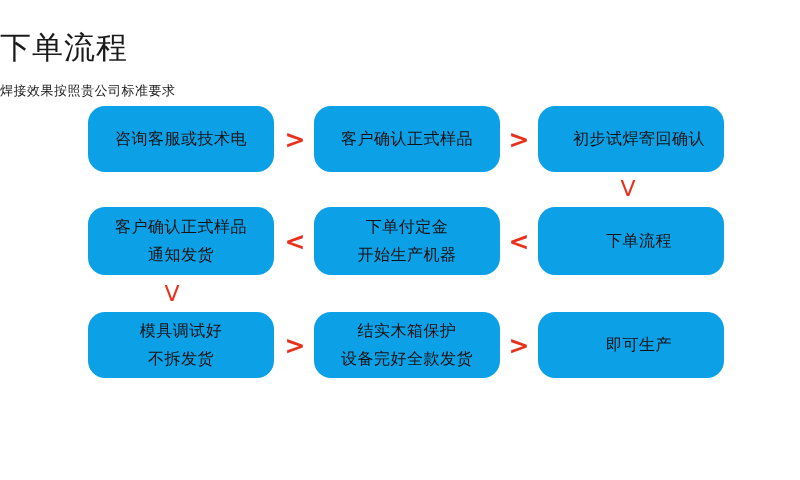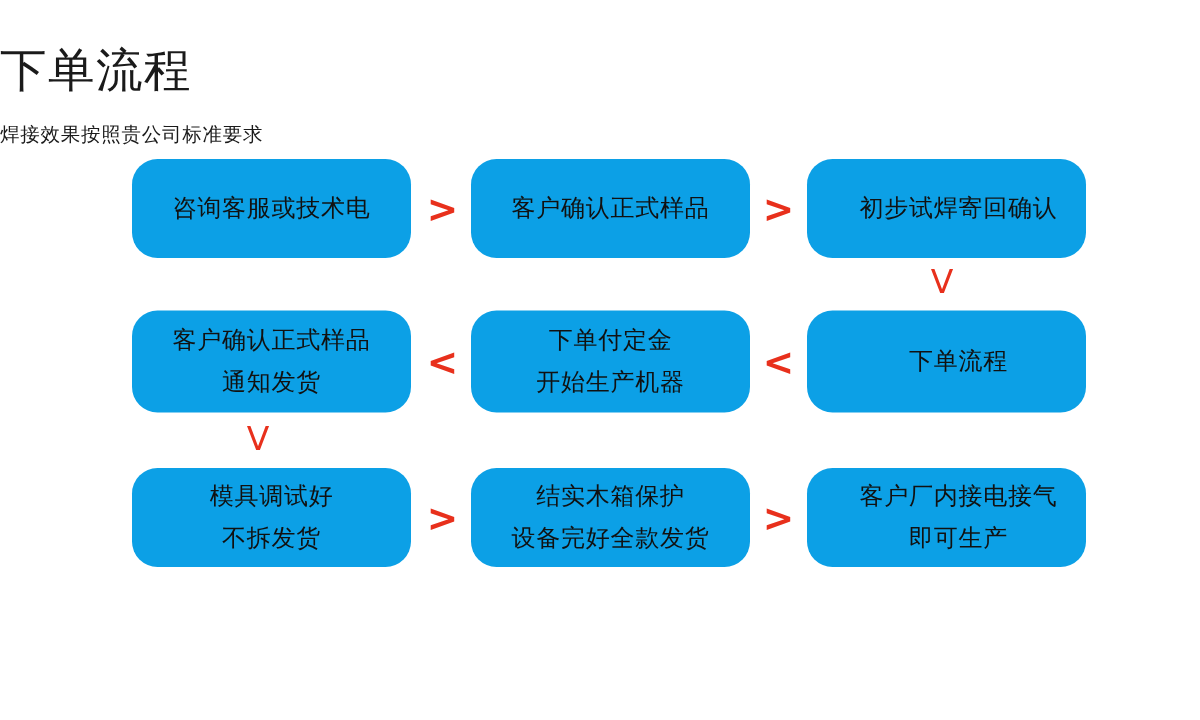--- a/index.html
+++ b/index.html
@@ -170,19 +170,18 @@
         <div class="box-line">模具调试好</div>
         <div class="box-line">不拆发货</div>
       </div>
       <div class="h-arrow gap-0">&gt;</div>
       <div class="box col-1 two-line">
         <div class="box-line">结实木箱保护</div>
         <div class="box-line">设备完好全款发货</div>
       </div>
       <div class="h-arrow gap-1">&gt;</div>
       <div class="box col-2 two-line">
-        <div class="box-line">客户厂内接电接气</div>
         <div class="box-line">即可生产</div>
       </div>
     </div>
 
   </div>
 </div>
 
 </body></html>

